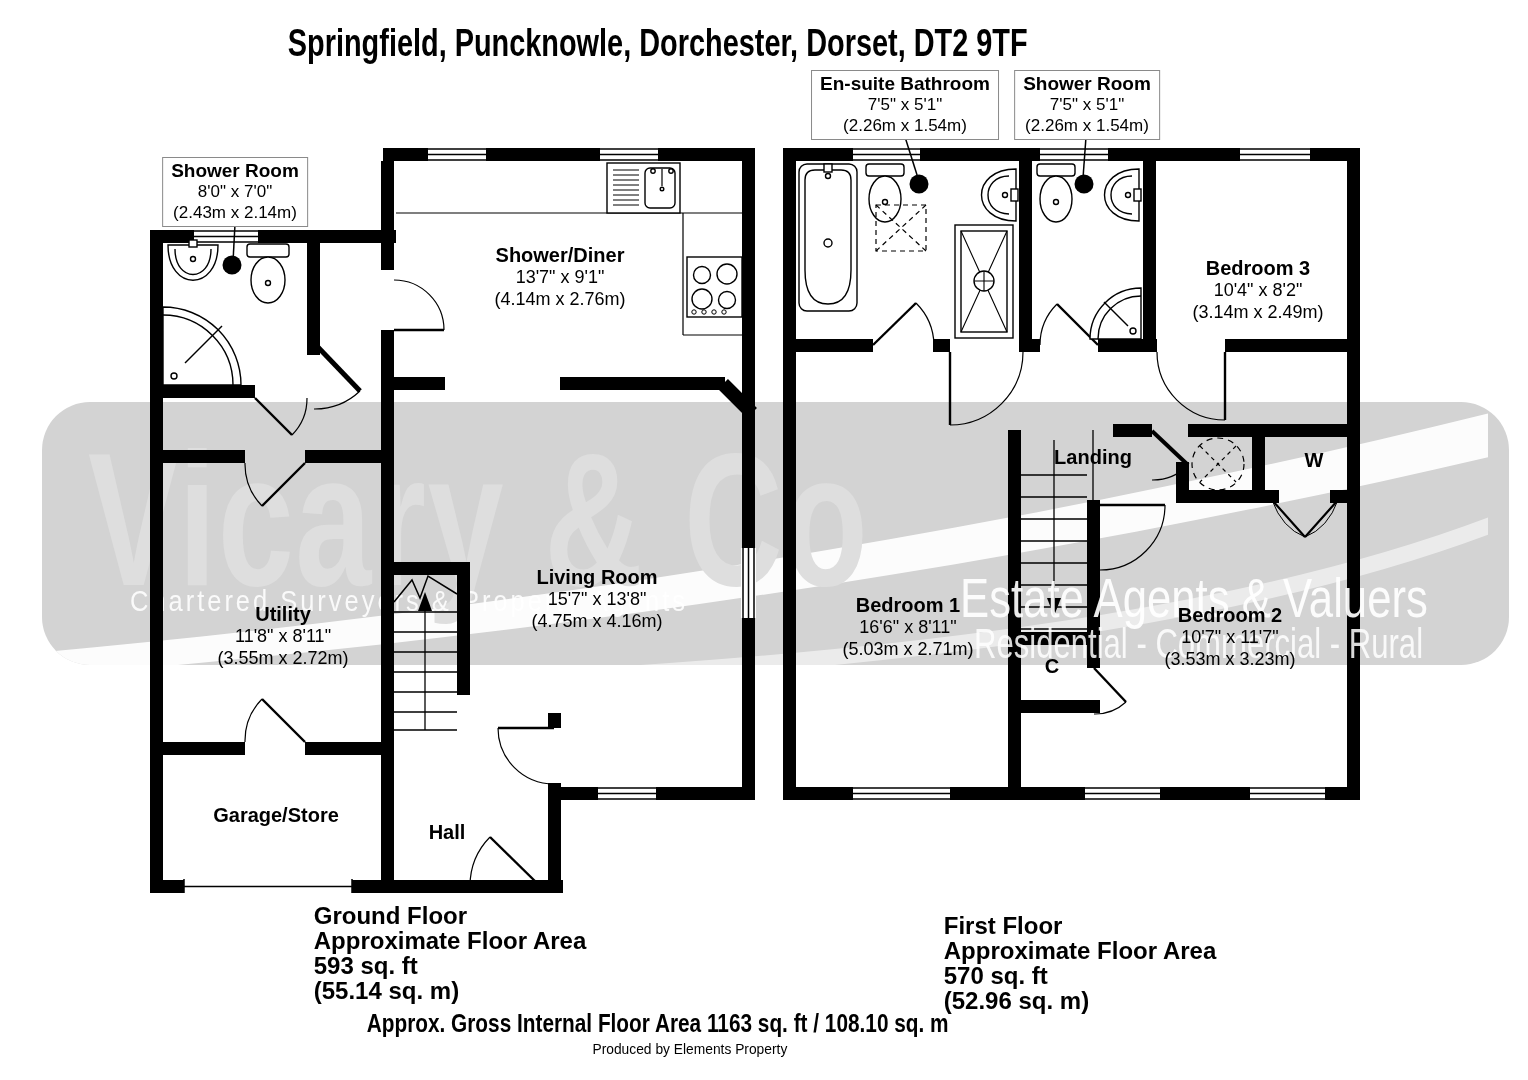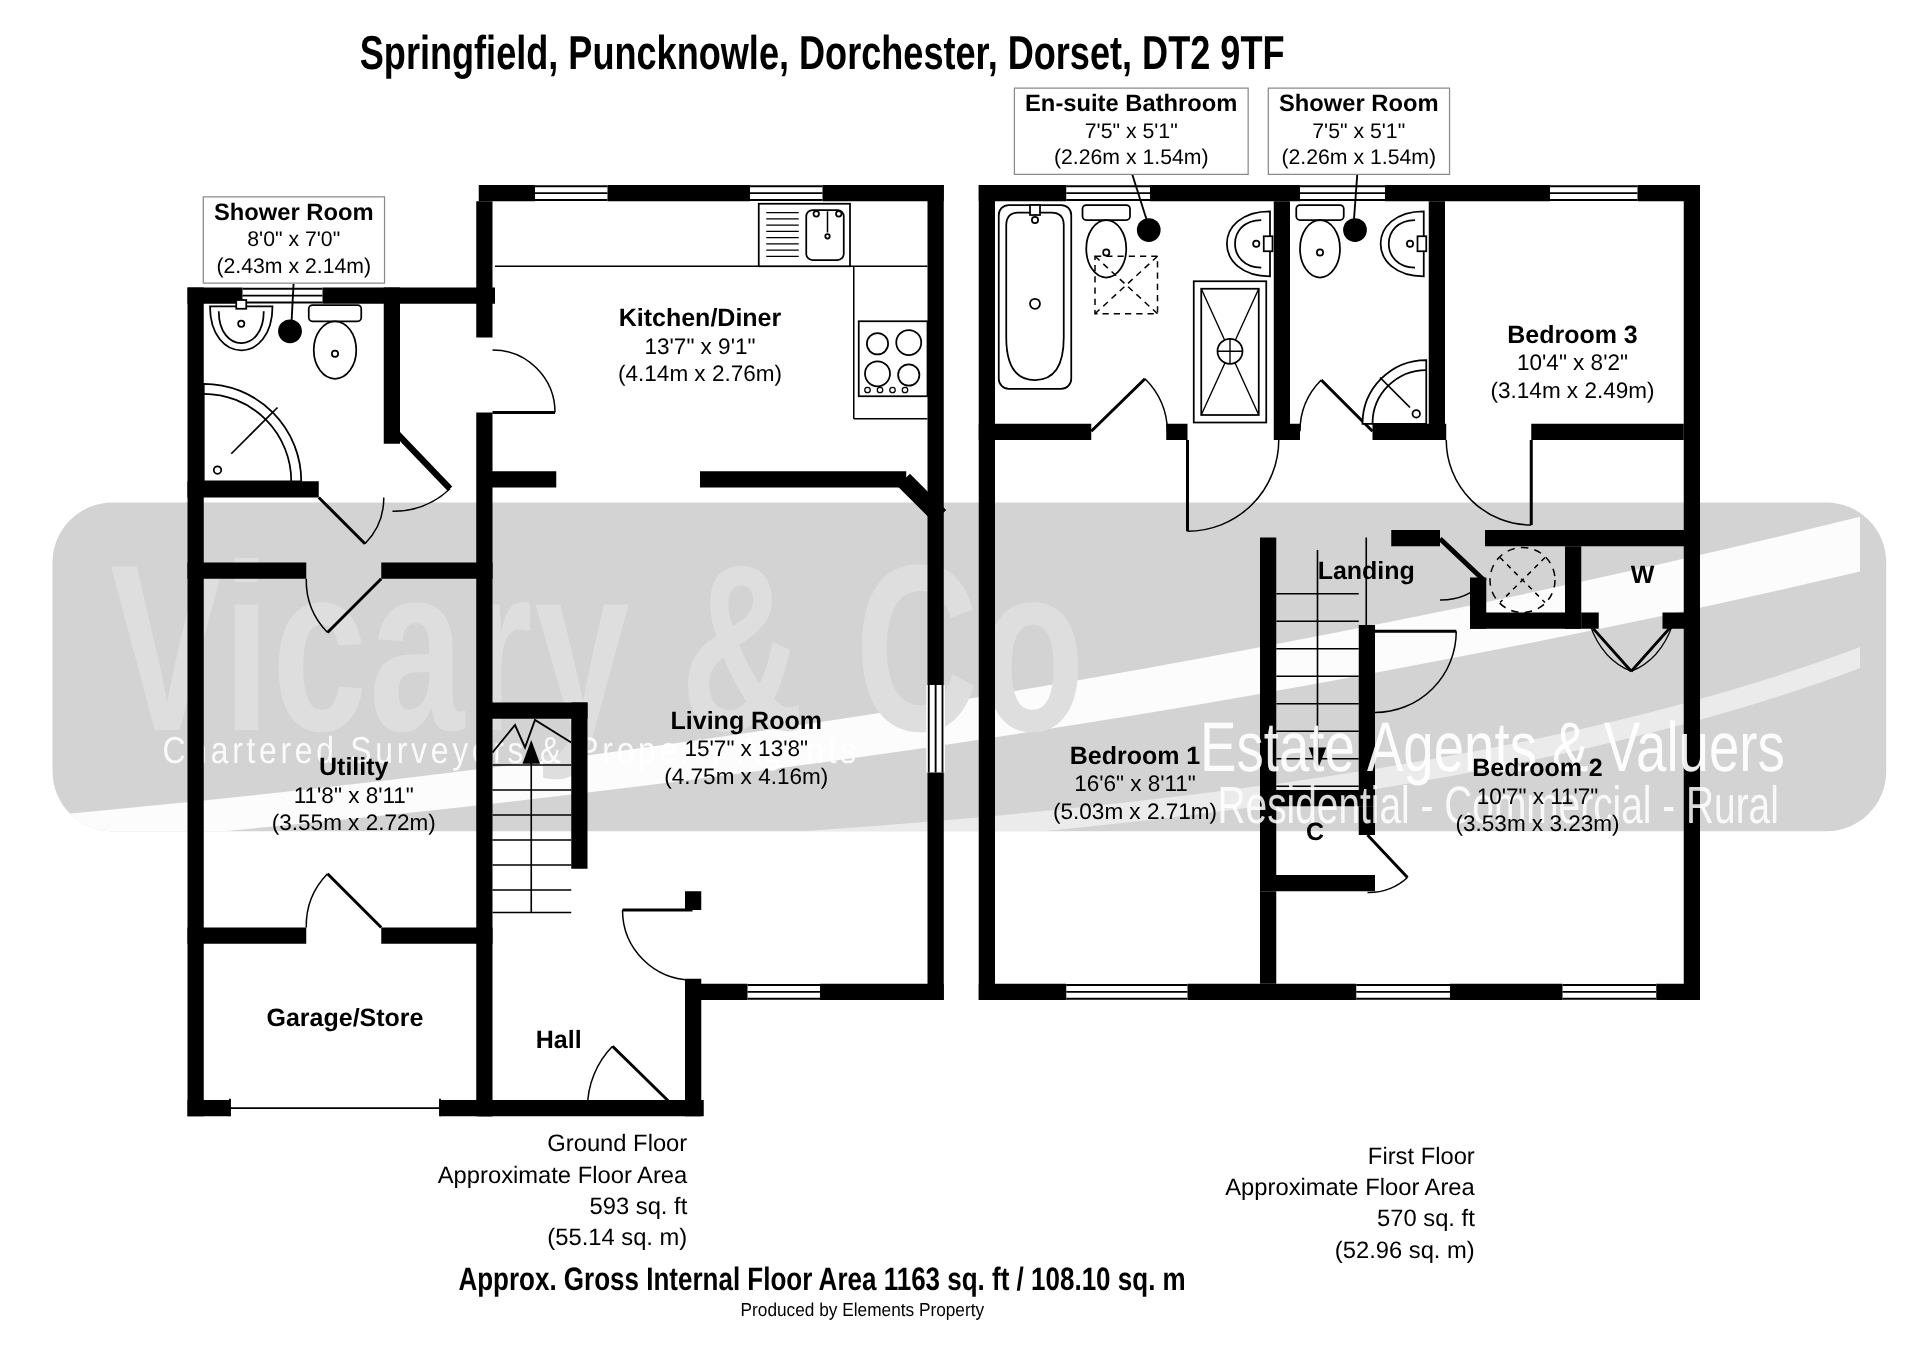--- a/index.html
+++ b/index.html
@@ -16,22 +16,22 @@
   .lbl{position:absolute;transform:translate(-50%,-50%);text-align:center;z-index:4;white-space:nowrap;line-height:22px;}
   .room-name{font-weight:bold;font-size:20px;}
   .room-dims{font-size:18px;}
   .small-name{font-weight:bold;font-size:20px;}
   
   .callout{position:absolute;transform:translateX(-50%);background:#fff;border:1.5px solid #8a8a8a;
            padding:2px 8px 3px 8px;text-align:center;z-index:4;white-space:nowrap;line-height:21px;}
   .callout .room-name{font-size:19px;text-align:right;}
   .callout .room-dims{font-size:17px;}
   
-  .area-caption{position:absolute;transform:translateX(-50%);text-align:right;font-weight:normal;
-                font-size:19px;line-height:25px;z-index:4;white-space:nowrap;}
+  .area-caption{position:absolute;transform:translateX(-50%);text-align:left;font-weight:bold;
+                font-size:24px;line-height:25px;z-index:4;white-space:nowrap;}
   
   #band{position:absolute;left:42px;top:402px;width:1446px;height:263px;background:#d3d3d3;
         border-radius:48px;z-index:0;overflow:hidden;padding-left:21px;}
   #wm-brand{position:absolute;left:46px;top:22px;font-weight:bold;font-size:190px;line-height:1;
             color:#dedede;transform:scaleX(.72);transform-origin:left top;letter-spacing:2px;}
   #wm-left-tagline{position:absolute;left:88px;top:182px;font-size:30px;color:rgba(255,255,255,.88);
             letter-spacing:3.5px;transform:scaleX(.85);transform-origin:left top;}
   .wm-front{position:absolute;color:rgba(255,255,255,.92);z-index:3;white-space:nowrap;
             transform-origin:left top;}
   #wm-right1{left:960px;top:565px;font-size:56px;transform:scaleX(.78);}
@@ -314,21 +314,21 @@
   <div class="room-dims">7'5" x 5'1"</div>
   <div class="room-dims">(2.26m x 1.54m)</div>
 </div>
 <div class="callout" style="left:1087px;top:70px;">
   <div class="room-name">Shower Room</div>
   <div class="room-dims">7'5" x 5'1"</div>
   <div class="room-dims">(2.26m x 1.54m)</div>
 </div>
 
 <div class="lbl" style="left:560px;top:277px;">
-  <div class="room-name">Kitchen/Diner</div>
+  <div class="room-name">Shower/Diner</div>
   <div class="room-dims">13'7" x 9'1"</div>
   <div class="room-dims">(4.14m x 2.76m)</div>
 </div>
 <div class="lbl" style="left:283px;top:636px;">
   <div class="room-name">Utility</div>
   <div class="room-dims">11'8" x 8'11"</div>
   <div class="room-dims">(3.55m x 2.72m)</div>
 </div>
 <div class="lbl" style="left:597px;top:599px;">
   <div class="room-name">Living Room</div>

